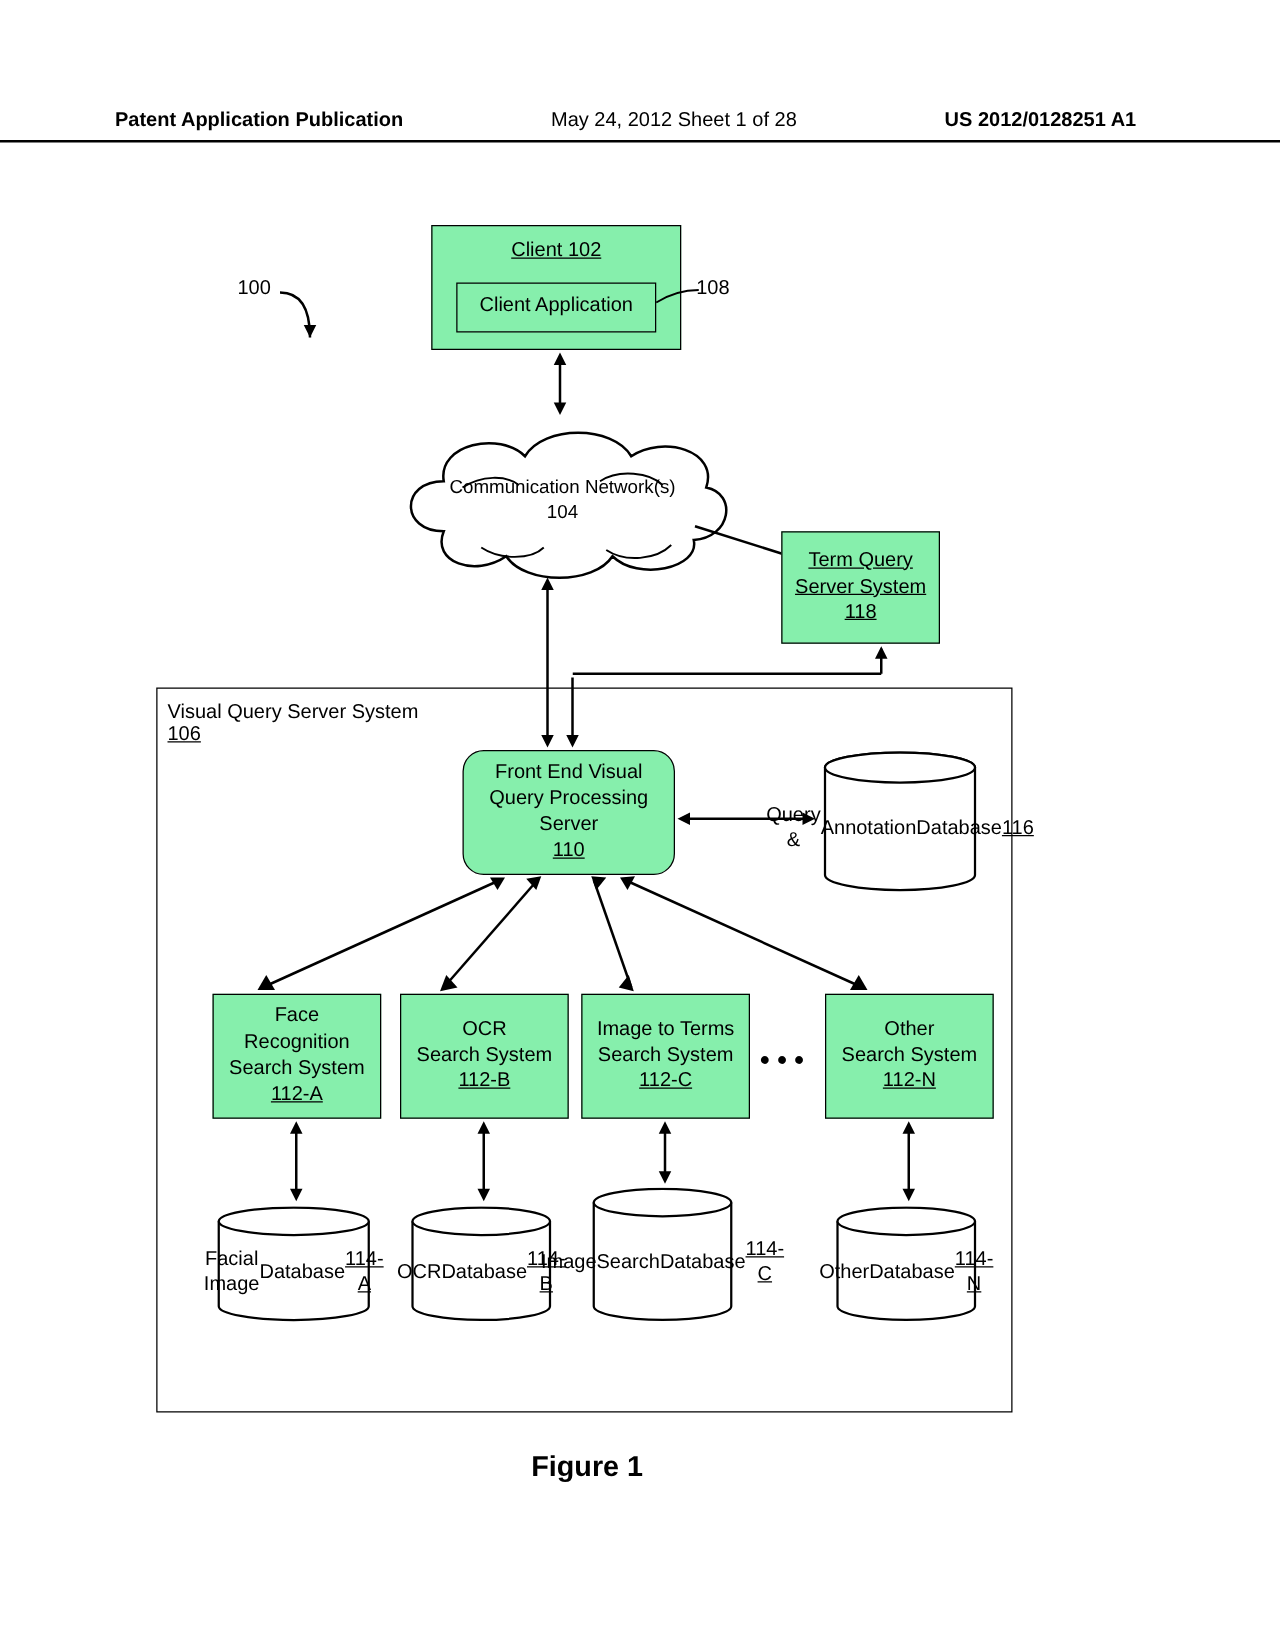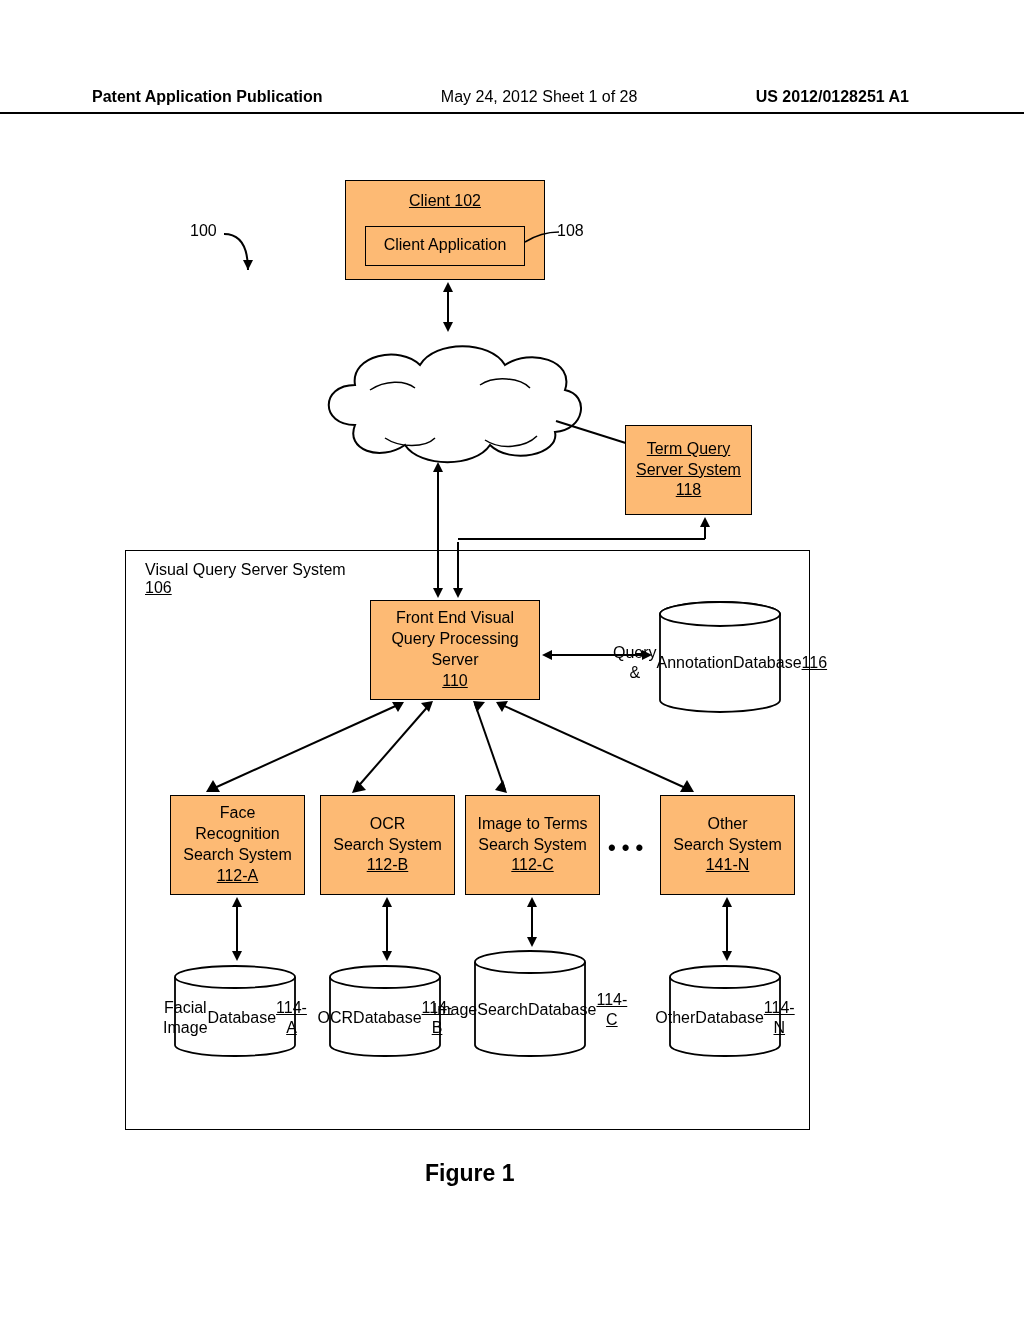--- a/index.html
+++ b/index.html
@@ -28,21 +28,21 @@
   .diagram {
     position: absolute;
     top: 150px;
     left: 115px;
     width: 794px;
     height: 1020px;
   }
   .box {
     position: absolute;
     border: 1px solid #000;
-    background: #fdba74;
+    background: #86efac;
     text-align: center;
     font-size: 16px;
     line-height: 1.3;
     display: flex;
     flex-direction: column;
     justify-content: center;
     align-items: center;
     padding: 4px 6px;
   }
   .u { text-decoration: underline; }
@@ -55,21 +55,21 @@
   .cloud-label {
     position: relative;
     z-index: 2;
     top: 50px;
     line-height: 1.3;
   }
   .vq-box {
     position: absolute;
     border: 1px solid #000;
     font-size: 16px;
-    padding: 10px 19px;
+    padding: 10px 8px;
   }
   .label {
     position: absolute;
     font-size: 16px;
   }
   .cyl {
     position: absolute;
     text-align: center;
     font-size: 16px;
   }
@@ -136,20 +136,24 @@
 
   <div class="cloud" style="left:200px; top:180px; width:270px; height:140px;">
     <svg width="270" height="140">
       <path d="M40,95 C5,95 5,55 40,55 C35,25 85,15 105,35 C120,10 175,10 190,35 C215,18 260,30 250,60 C275,65 270,100 240,102 C245,125 195,135 175,115 C160,138 105,138 90,115 C65,132 30,120 40,95 Z" stroke="#000" stroke-width="2" fill="#fff"></path>
 
       <path d="M55,60 C70,50 90,50 100,58" stroke="#000" stroke-width="1.5" fill="none"></path>
       <path d="M165,55 C180,45 205,48 215,58" stroke="#000" stroke-width="1.5" fill="none"></path>
       <path d="M70,108 C85,118 110,118 120,108" stroke="#000" stroke-width="1.5" fill="none"></path>
       <path d="M170,110 C185,120 210,118 222,106" stroke="#000" stroke-width="1.5" fill="none"></path>
     </svg>
+    <div class="cloud-label">
+      <div>Communication Network(s)</div>
+      <div>104</div>
+    </div>
   </div>
 
   <svg class="arrow-line" style="left:435px; top:265px;" width="130" height="50">
     <line x1="6" y1="6" x2="120" y2="42" stroke="#000" stroke-width="2"></line>
     <polygon points="124,44 112,45 117,35" fill="#000"></polygon>
   </svg>
 
   <div class="box" style="left:510px; top:275px; width:127px; height:90px;">
     <div class="u">Term Query</div>
     <div class="u">Server System</div>
@@ -168,21 +172,21 @@
     <line x1="247" y1="4" x2="247" y2="24" stroke="#000" stroke-width="2"></line>
     <polygon points="247,2 242,12 252,12" fill="#000"></polygon>
     <line x1="0" y1="24" x2="247" y2="24" stroke="#000" stroke-width="2"></line>
   </svg>
 
   <div class="vq-box" style="left:10px; top:400px; width:685px; height:580px;">
     <div>Visual Query Server System</div>
     <div class="u">106</div>
   </div>
 
-  <div class="box" style="left:255px; top:450px; width:170px; height:100px;">
+  <div class="box" style="left:255px; top:450px; width:170px; height:100px;border-radius:17px;">
     <div>Front End Visual</div>
     <div>Query Processing</div>
     <div>Server</div>
     <div class="u">110</div>
   </div>
 
   <svg class="arrow-line" style="left:425px; top:495px;" width="115" height="20">
     <line x1="6" y1="10" x2="108" y2="10" stroke="#000" stroke-width="2"></line>
     <polygon points="2,10 12,5 12,15" fill="#000"></polygon>
     <polygon points="112,10 102,5 102,15" fill="#000"></polygon>
@@ -234,21 +238,21 @@
   </div>
   <div class="box" style="left:350px; top:645px; width:135px; height:100px;">
     <div>Image to Terms</div>
     <div>Search System</div>
     <div class="u">112-C</div>
   </div>
   <div class="dots" style="left:493px; top:685px;">•••</div>
   <div class="box" style="left:545px; top:645px; width:135px; height:100px;">
     <div>Other</div>
     <div>Search System</div>
-    <div class="u">141-N</div>
+    <div class="u">112-N</div>
   </div>
 
   <svg class="arrow-line" style="left:112px; top:745px;" width="20" height="70">
     <line x1="10" y1="6" x2="10" y2="62" stroke="#000" stroke-width="2"></line>
     <polygon points="10,2 5,12 15,12" fill="#000"></polygon>
     <polygon points="10,66 5,56 15,56" fill="#000"></polygon>
   </svg>
   <svg class="arrow-line" style="left:262px; top:745px;" width="20" height="70">
     <line x1="10" y1="6" x2="10" y2="62" stroke="#000" stroke-width="2"></line>
     <polygon points="10,2 5,12 15,12" fill="#000"></polygon>

